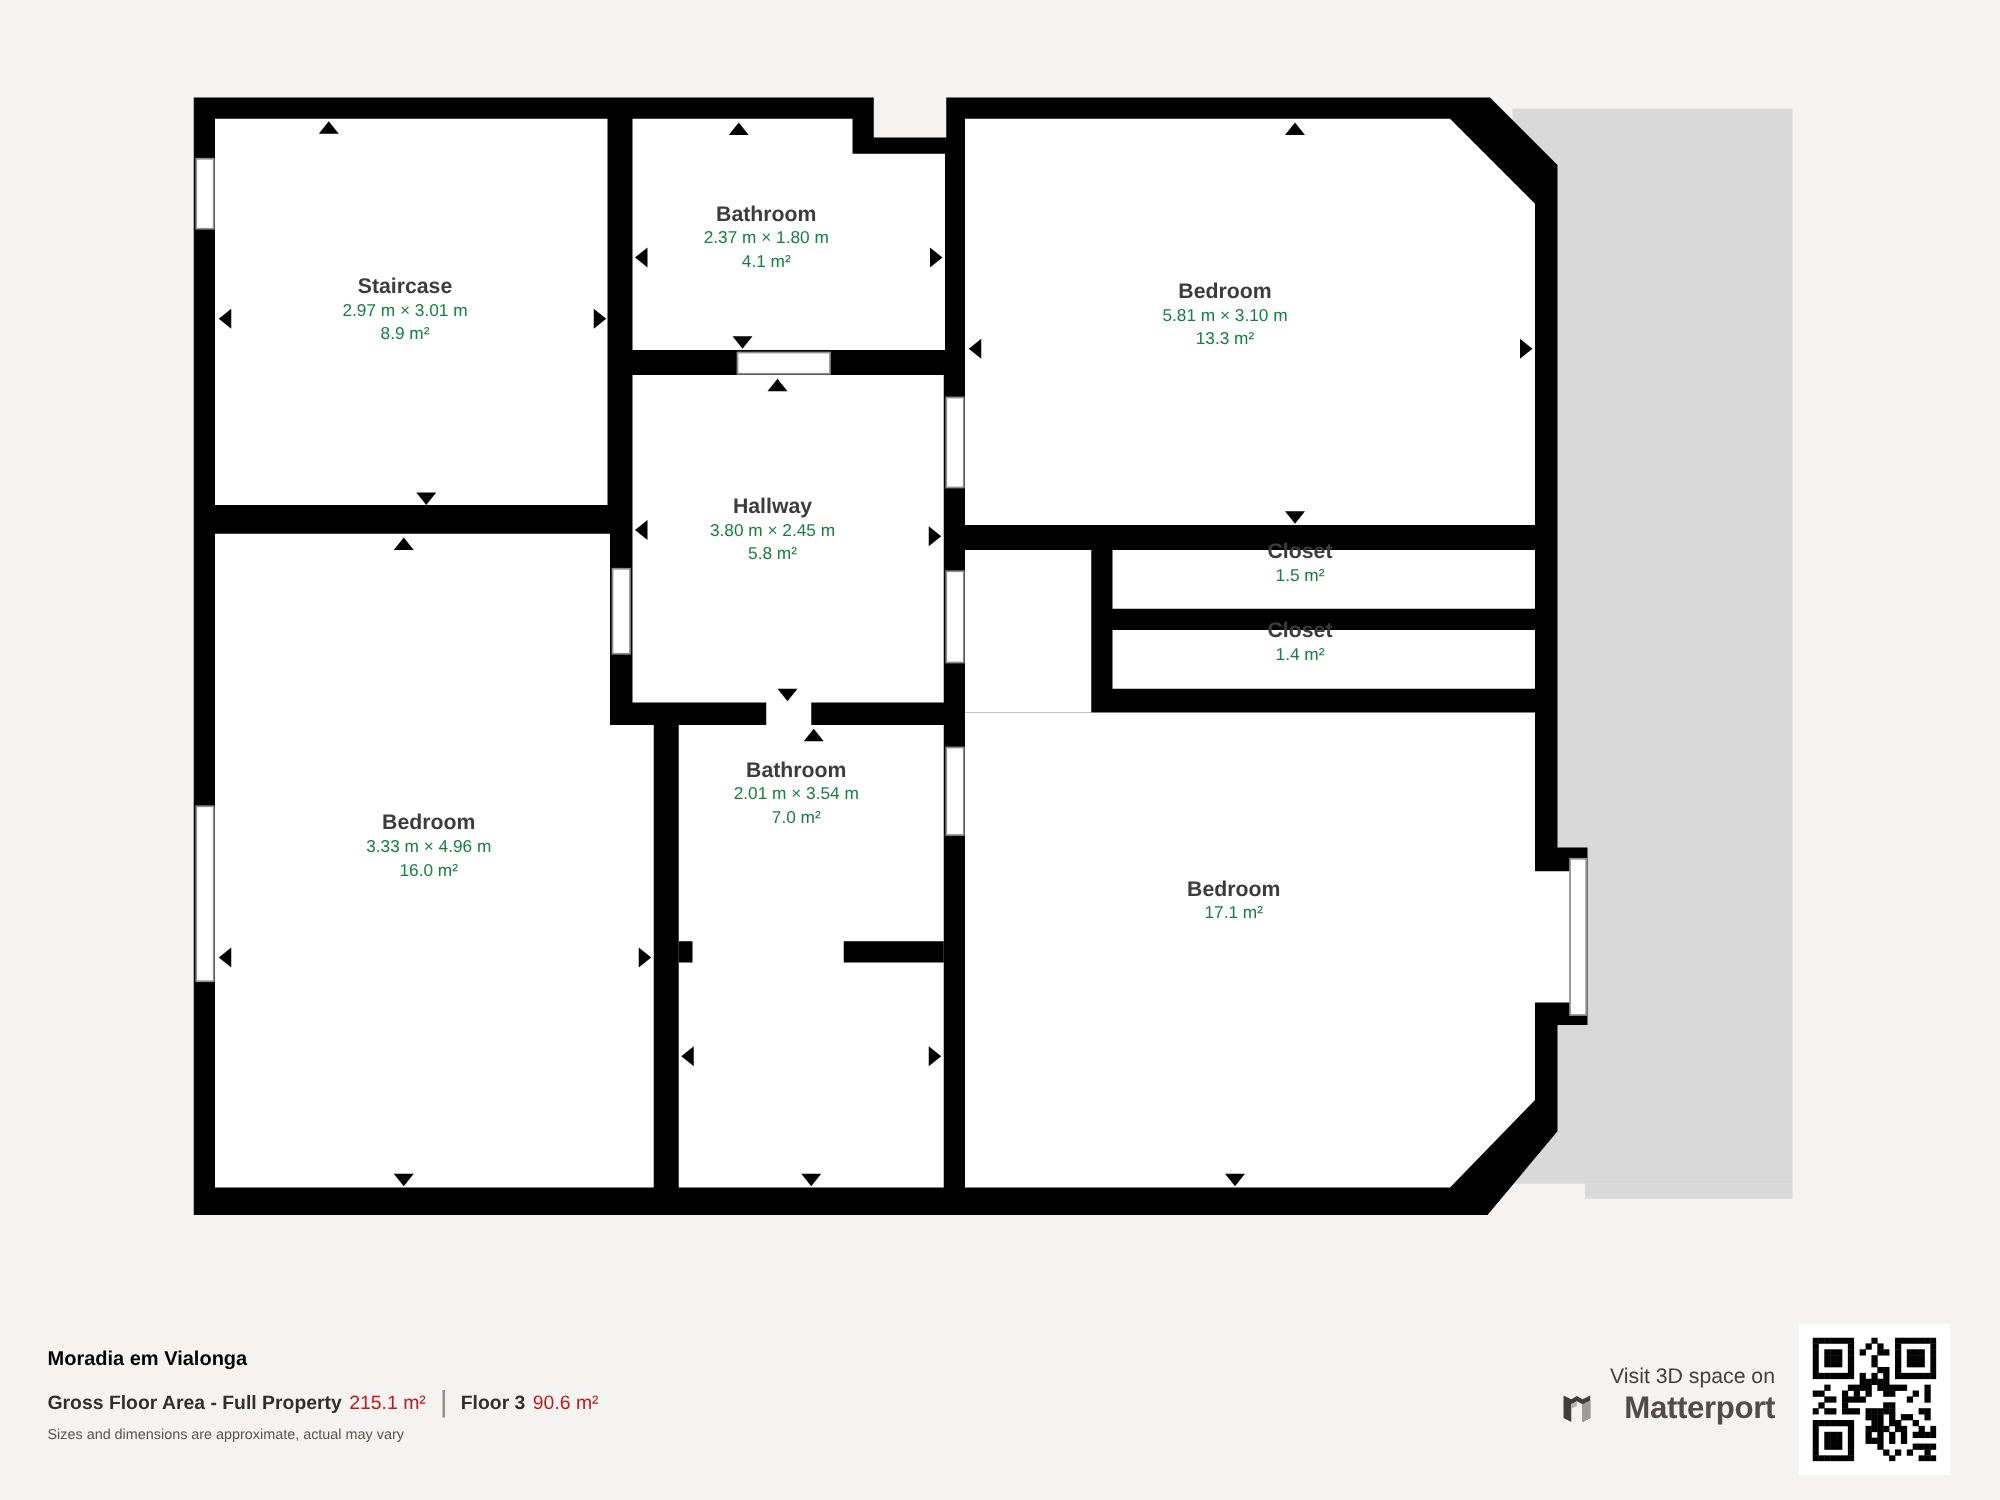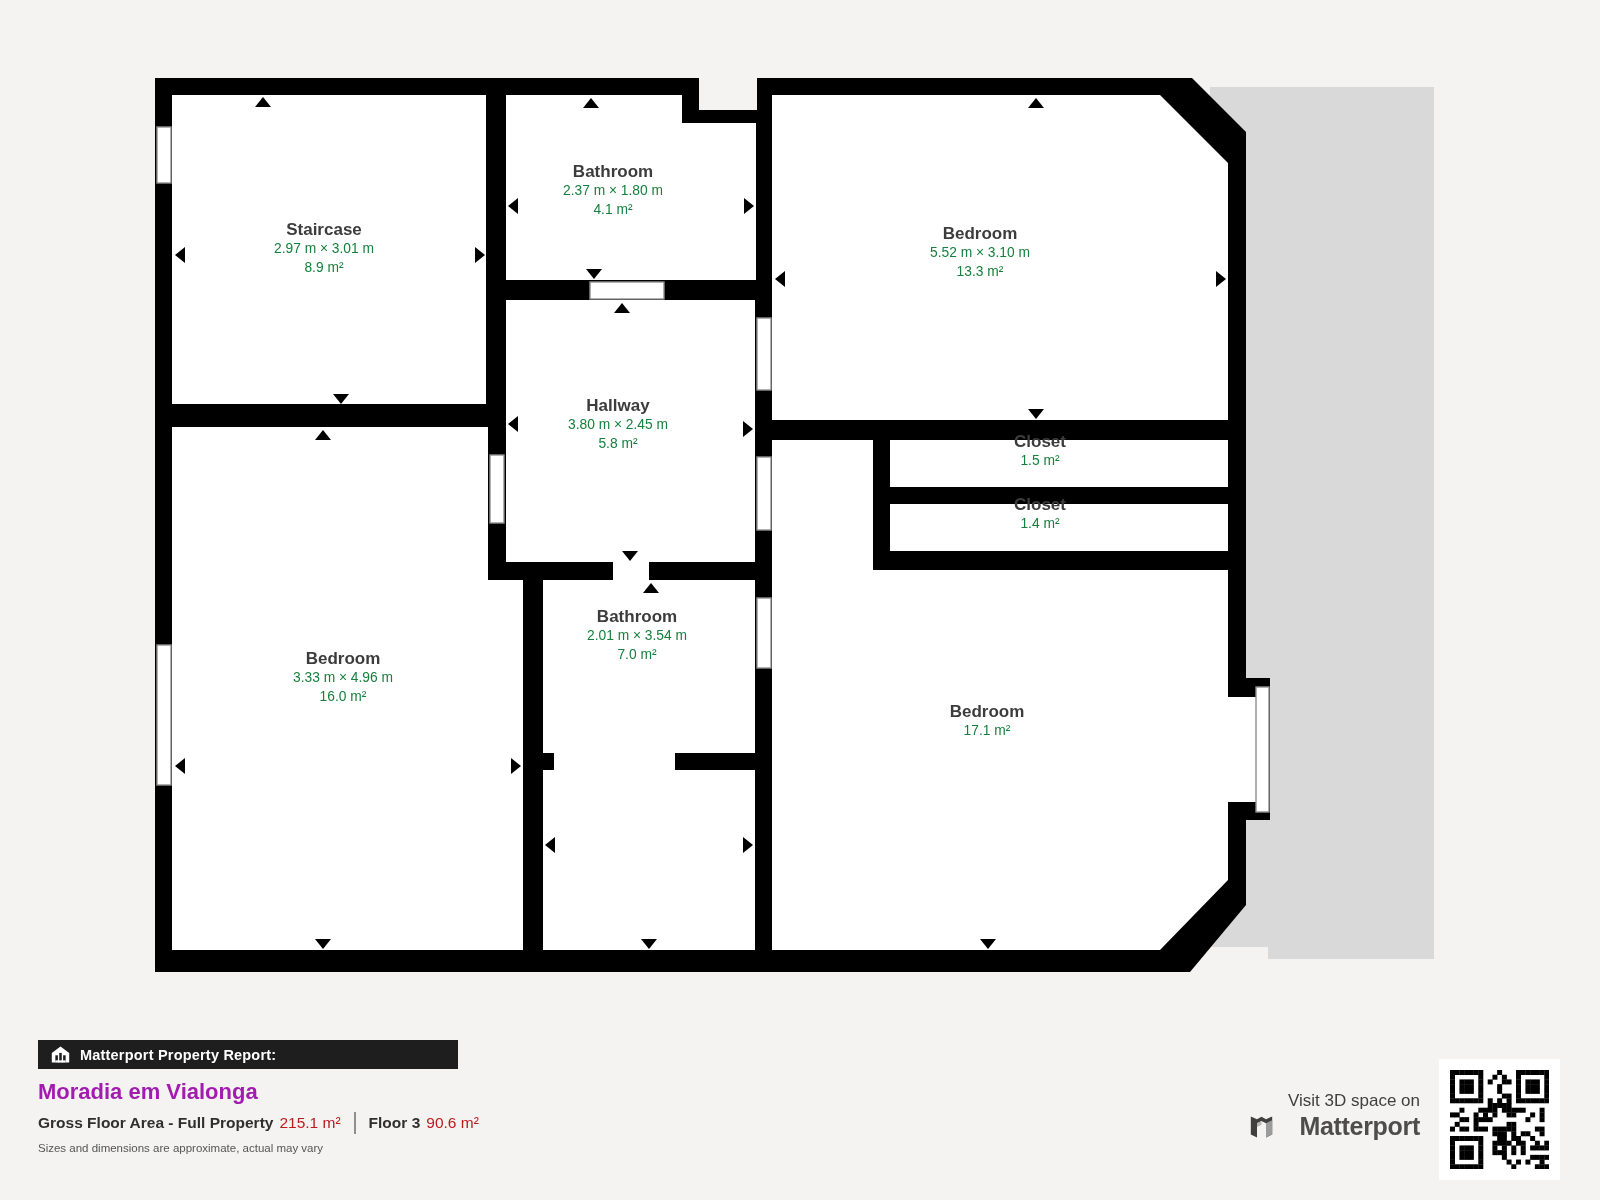--- a/index.html
+++ b/index.html
@@ -22,21 +22,21 @@
   .room-sub{font-size:13.8px;line-height:18.5px;color:#15803d;}
   
   .report-banner{
     position:absolute;left:38px;top:1040px;width:420px;height:29px;
     background:#1e1e1e;color:#ffffff;
     display:flex;align-items:center;gap:10px;padding-left:13px;box-sizing:border-box;
   }
   .report-banner-label{font-size:14.5px;font-weight:bold;letter-spacing:0.2px;}
   .property-title{
     position:absolute;left:38px;top:1079px;
-    font-size:22px;font-weight:bold;color:#a21caf;
+    font-size:16px;font-weight:bold;color:#000000;
   }
   .stats-row{
     position:absolute;left:38px;top:1112px;
     display:flex;align-items:center;
     font-size:15.5px;color:#2f2f2f;
   }
   .stats-bold{font-weight:bold;}
   .stats-value{margin-left:6px;color:#b91c1c;}
   .stats-divider{width:2px;height:22px;background:#8f8f8f;margin:0 13px;}
   .disclaimer{
@@ -138,21 +138,21 @@
     <div class="room-sub">2.97 m × 3.01 m</div>
     <div class="room-sub">8.9 m²</div>
   </div>
   <div class="room-label" style="left:613px;top:190px">
     <div class="room-name">Bathroom</div>
     <div class="room-sub">2.37 m × 1.80 m</div>
     <div class="room-sub">4.1 m²</div>
   </div>
   <div class="room-label" style="left:980px;top:252px">
     <div class="room-name">Bedroom</div>
-    <div class="room-sub">5.52 m × 3.10 m</div>
+    <div class="room-sub">5.81 m × 3.10 m</div>
     <div class="room-sub">13.3 m²</div>
   </div>
   <div class="room-label" style="left:618px;top:424px">
     <div class="room-name">Hallway</div>
     <div class="room-sub">3.80 m × 2.45 m</div>
     <div class="room-sub">5.8 m²</div>
   </div>
   <div class="room-label" style="left:1040px;top:451px">
     <div class="room-name">Closet</div>
     <div class="room-sub">1.5 m²</div>
@@ -169,30 +169,20 @@
   <div class="room-label" style="left:637px;top:635px">
     <div class="room-name">Bathroom</div>
     <div class="room-sub">2.01 m × 3.54 m</div>
     <div class="room-sub">7.0 m²</div>
   </div>
   <div class="room-label" style="left:987px;top:721px">
     <div class="room-name">Bedroom</div>
     <div class="room-sub">17.1 m²</div>
   </div>
 
-  <div class="report-banner">
-    <svg width="19" height="19" viewBox="0 0 24 24">
-      <path fill="#ffffff" d="M12,2 L23,10 L23,22 L1,22 L1,10 Z"></path>
-      <rect x="5.5" y="13" width="3.2" height="9" fill="#1e1e1e"></rect>
-      <rect x="10.4" y="10" width="3.2" height="12" fill="#1e1e1e"></rect>
-      <rect x="15.3" y="13" width="3.2" height="9" fill="#1e1e1e"></rect>
-      <rect x="5.5" y="19.4" width="13" height="2.6" fill="#ffffff"></rect>
-    </svg>
-    <span class="report-banner-label">Matterport Property Report:</span>
-  </div>
 
   <div class="property-title">Moradia em Vialonga</div>
 
   <div class="stats-row">
     <span class="stats-bold">Gross Floor Area - Full Property</span>
     <span class="stats-value">215.1 m²</span>
     <span class="stats-divider"></span>
     <span class="stats-bold">Floor 3</span>
     <span class="stats-value">90.6 m²</span>
   </div>

